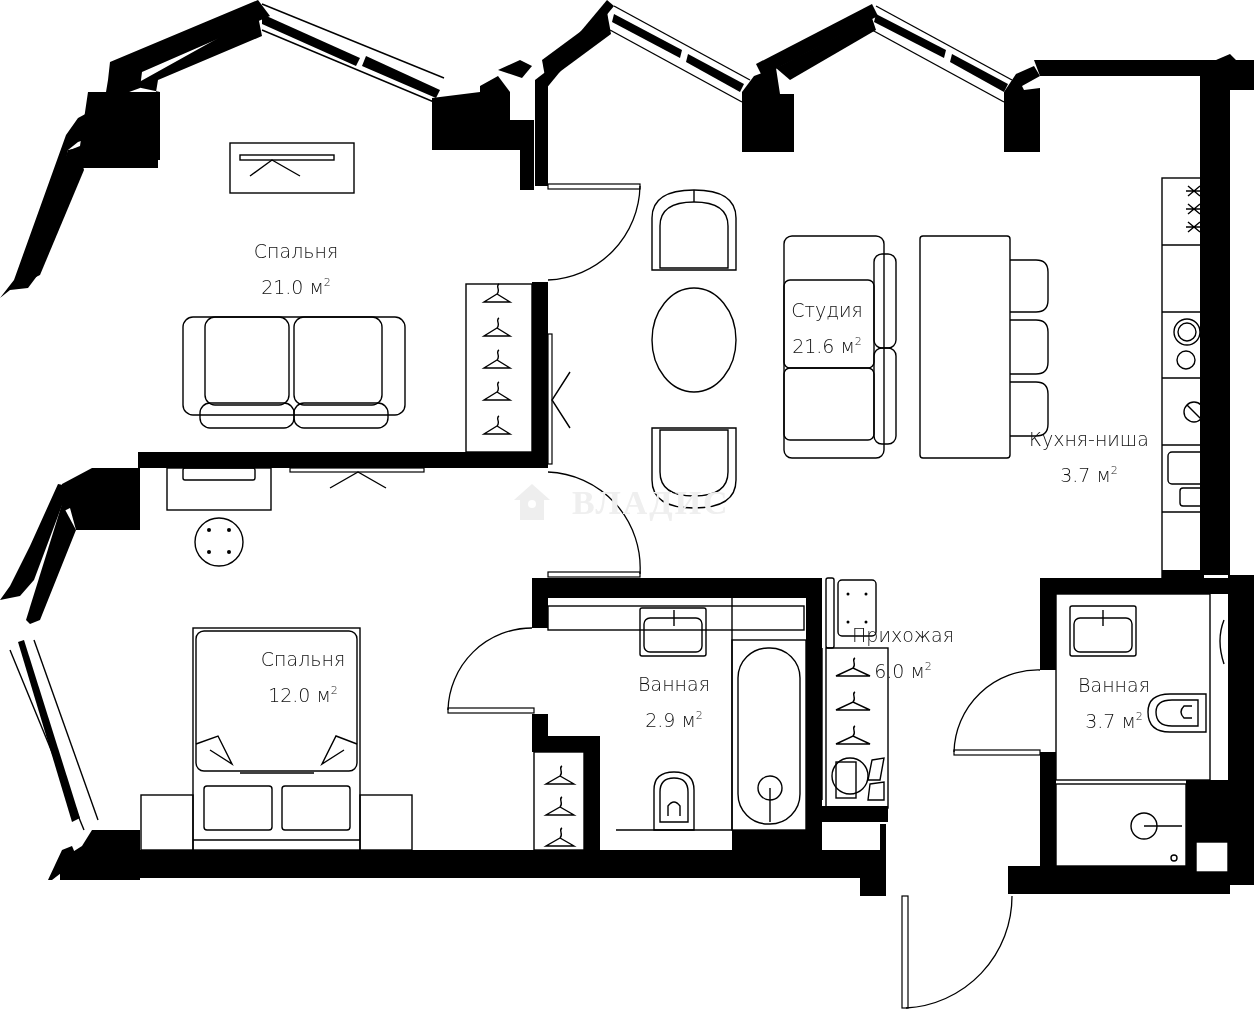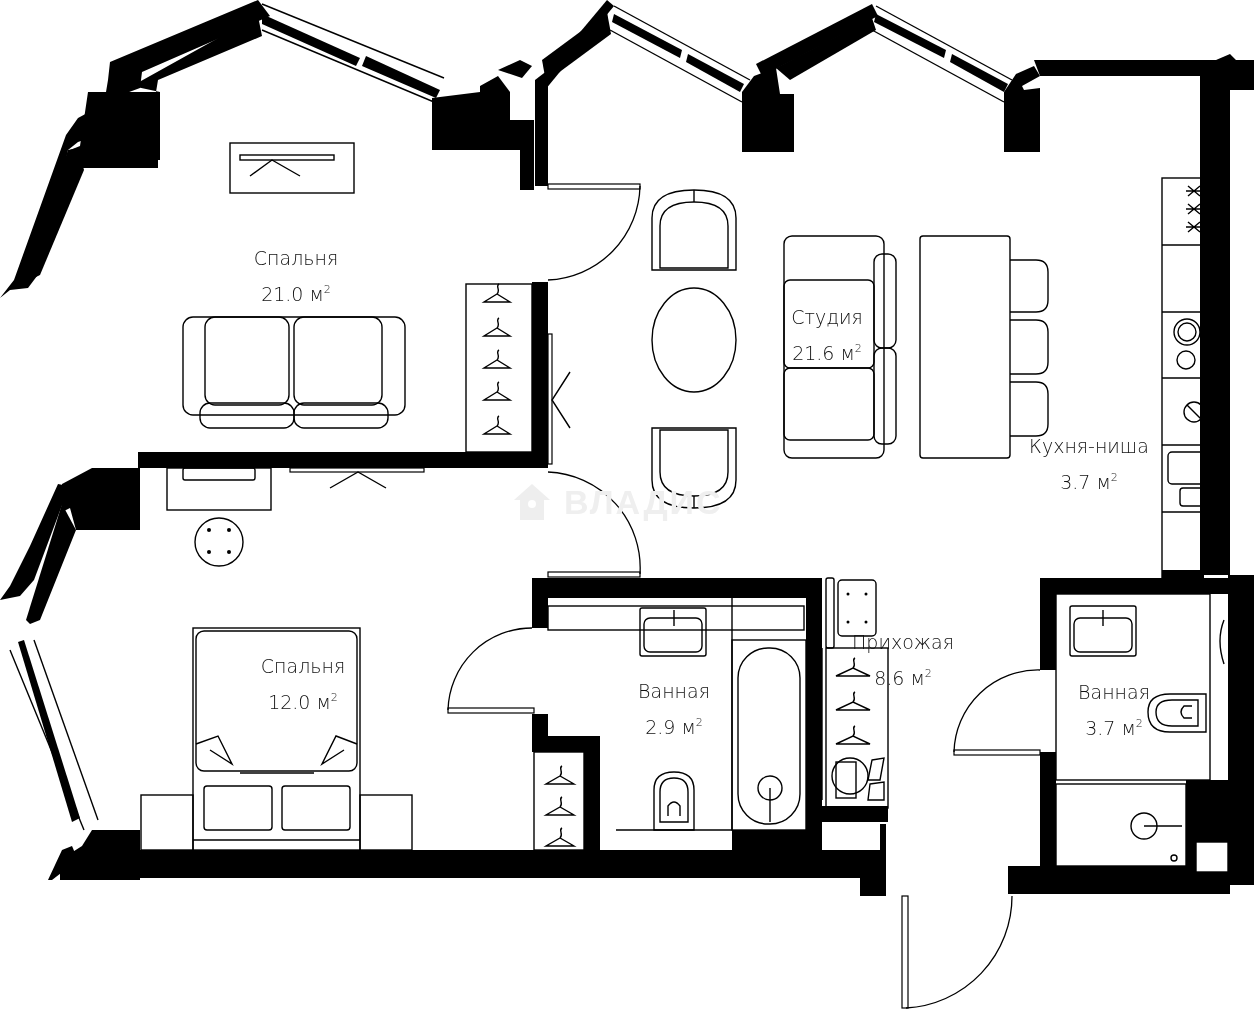--- a/index.html
+++ b/index.html
@@ -3,23 +3,23 @@
 <meta charset="utf-8">
 <style>
   html, body { margin: 0; padding: 0; background: #ffffff; }
   body { width: 1254px; height: 1009px; overflow: hidden; font-family: "DejaVu Sans", "Liberation Sans", sans-serif; }
   #plan { position: absolute; left: 0; top: 0; width: 1254px; height: 1009px; }
   .wall { fill: #000; }
   .thin { fill: none; stroke: #000; stroke-width: 1.4; }
   .thinw { fill: #fff; stroke: #000; stroke-width: 1.4; }
   .door { fill: none; stroke: #000; stroke-width: 1.3; }
   .leaf { fill: #fff; stroke: #000; stroke-width: 1.2; }
-  .label { position: absolute; text-align: center; color: #111; font-size: 19px; line-height: 31px; font-family: "DejaVu Sans", "Liberation Sans", sans-serif; font-weight: 300; margin-top: 7px; }
+  .label { position: absolute; text-align: center; color: #111; font-size: 19px; line-height: 31px; font-family: "DejaVu Sans", "Liberation Sans", sans-serif; font-weight: 300; }
   .label sup { font-size: 11px; vertical-align: 8px; }
-  .watermark { position: absolute; left: 512px; top: 482px; color: #efefef; font-size: 34px; font-weight: bold; letter-spacing: 2px; font-family: Liberation Sans, sans-serif; display: flex; align-items: flex-end; gap: 12px; }
+  .watermark { position: absolute; left: 512px; top: 482px; color: #efefef; font-size: 34px; font-weight: bold; letter-spacing: 2px; font-family: Liberation Serif, serif; display: flex; align-items: flex-end; gap: 20px; }
   .wm-house { width: 40px; height: 40px; }
 </style>
 </head>
 <body>
 
 <svg id="plan" viewBox="0 0 1254 1009" xmlns="http://www.w3.org/2000/svg">
 
   <g>
 
     <polygon class="wall" points="110,62 258,0 270,16 142,72 140,88 94,105 90,138 78,142 68,150 40,272 28,288 10,290 0,298 14,280 66,135 78,118 104,104 108,80"></polygon>
@@ -329,18 +329,18 @@
 <div class="label" style="left:1019px; top:424px; width:140px;">
   <div>Кухня-ниша</div>
   <div><span>3.7</span> <span>м</span><sup>2</sup></div>
 </div>
 <div class="label" style="left:619px; top:669px; width:110px;">
   <div>Ванная</div>
   <div><span>2.9</span> <span>м</span><sup>2</sup></div>
 </div>
 <div class="label" style="left:838px; top:620px; width:130px;">
   <div>Прихожая</div>
-  <div><span>8.6</span> <span>м</span><sup>2</sup></div>
+  <div><span>6.0</span> <span>м</span><sup>2</sup></div>
 </div>
 <div class="label" style="left:1059px; top:670px; width:110px;">
   <div>Ванная</div>
   <div><span>3.7</span> <span>м</span><sup>2</sup></div>
 </div>
 
 </body></html>

